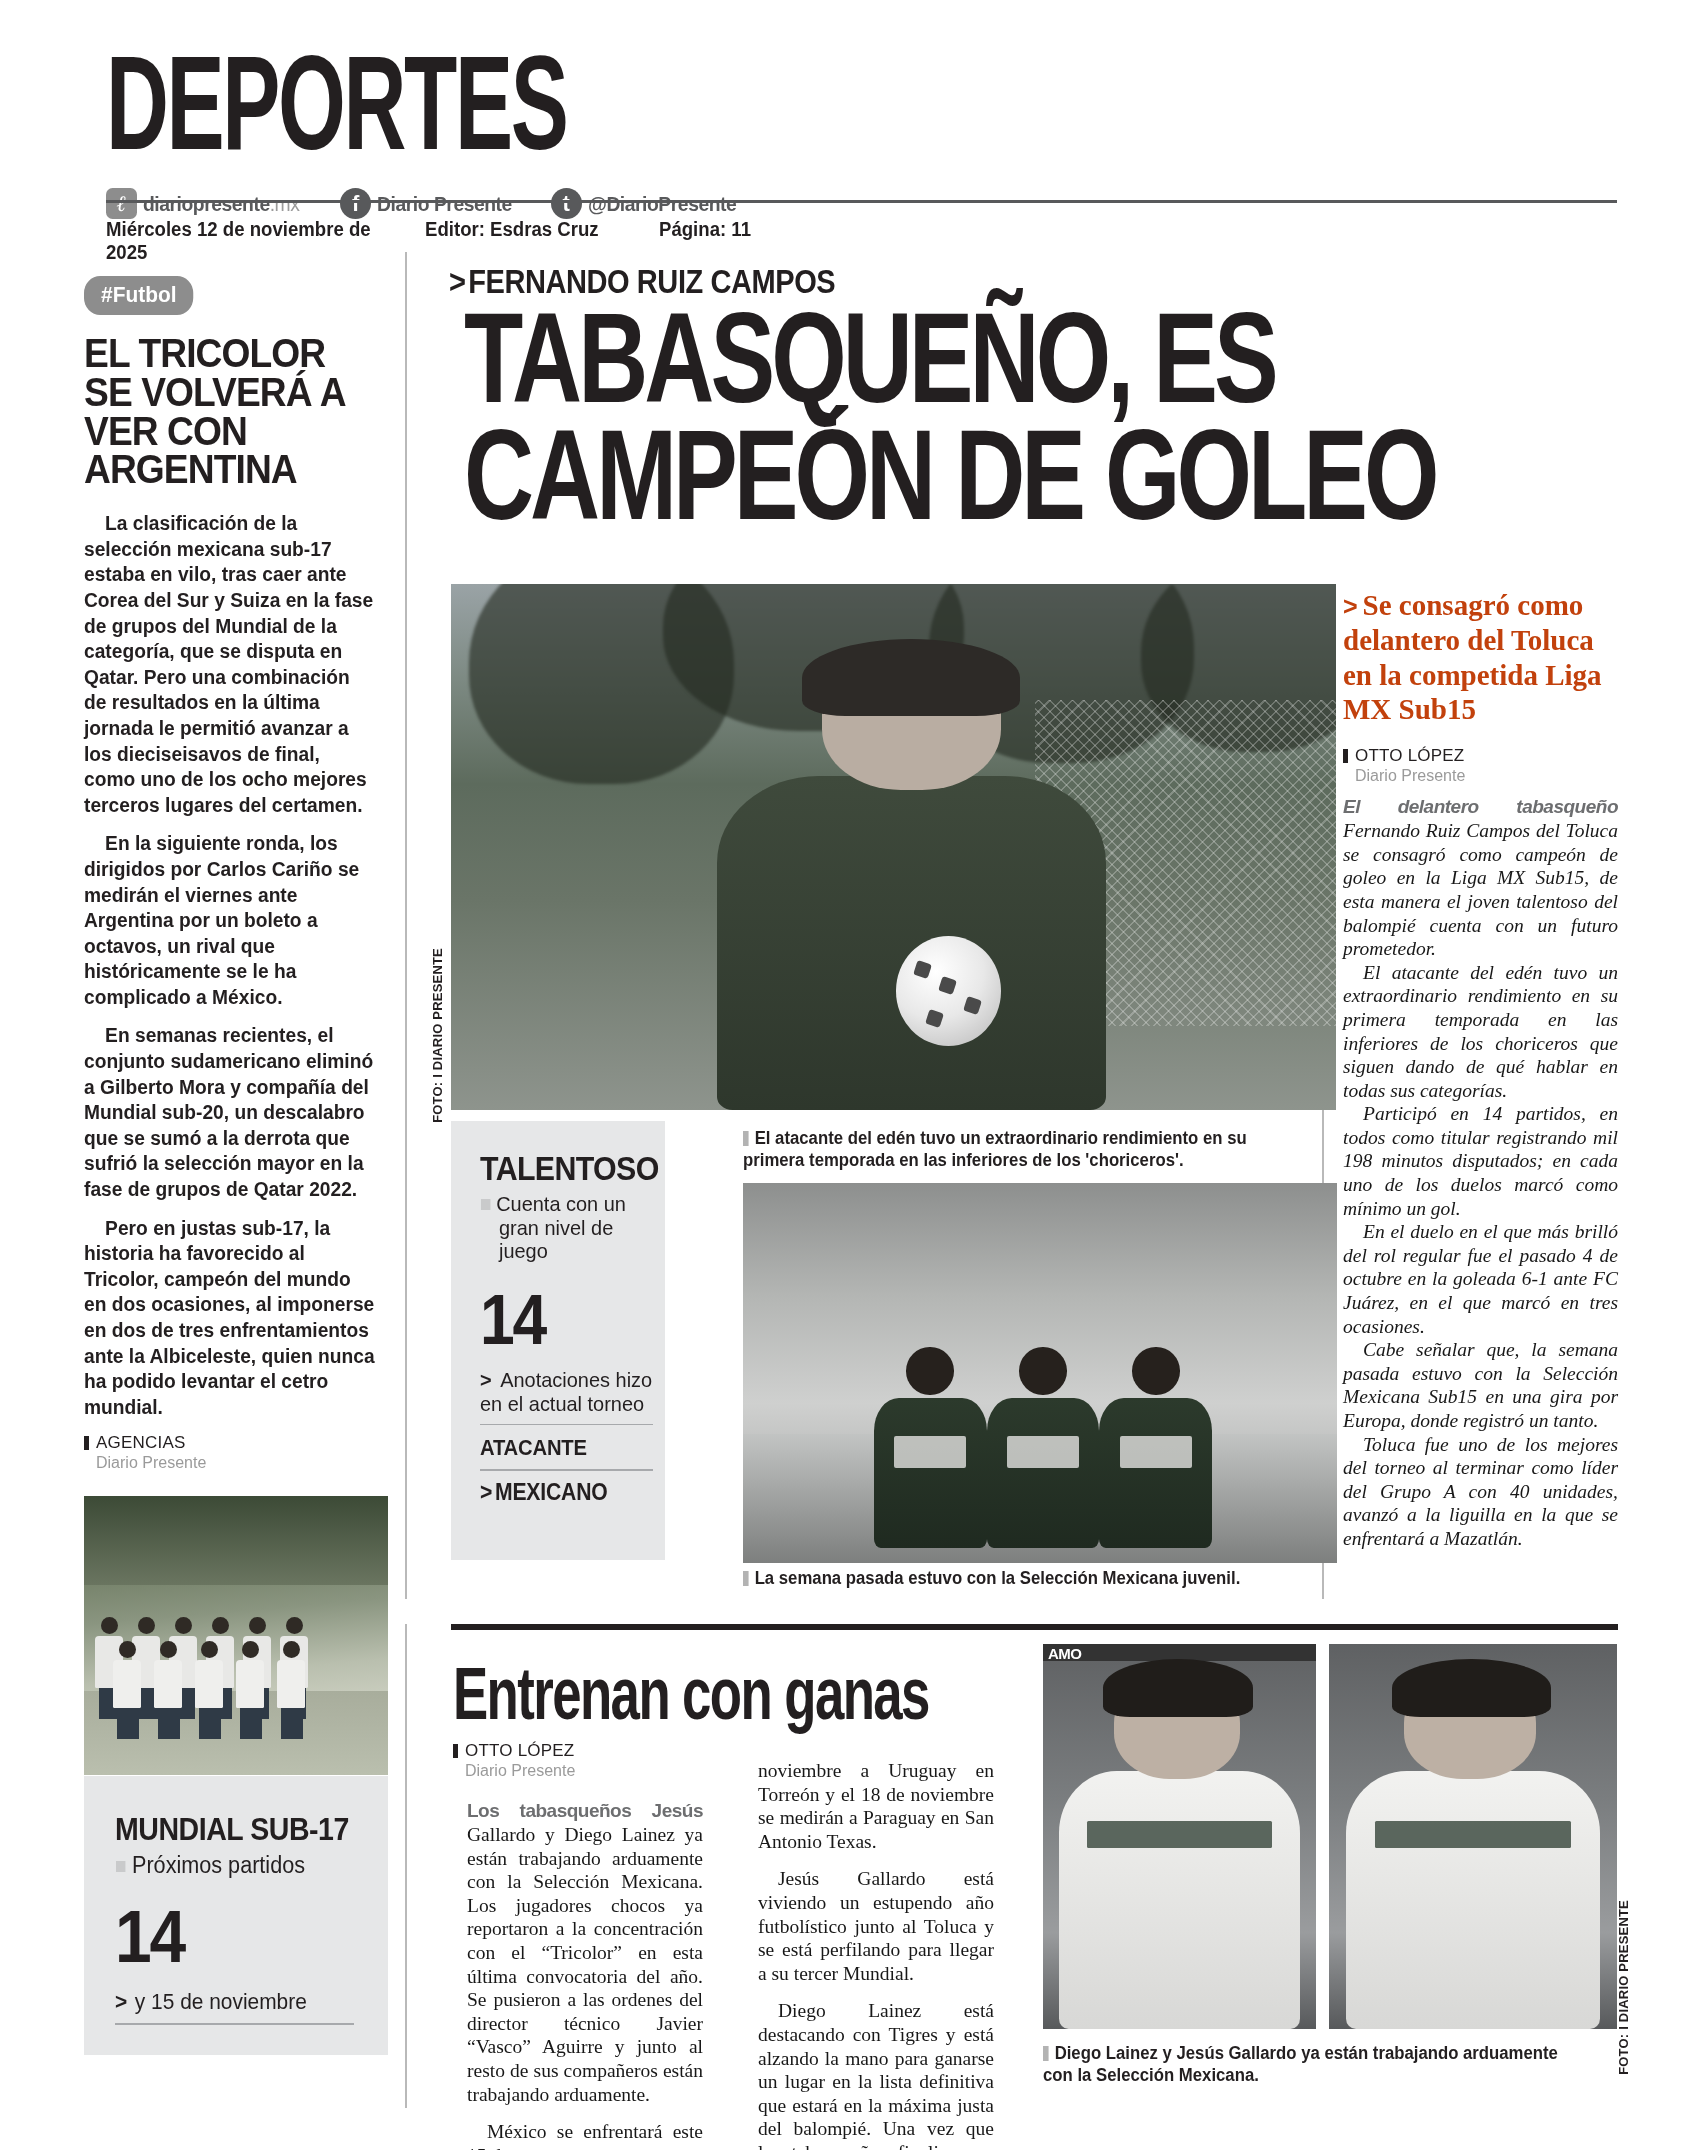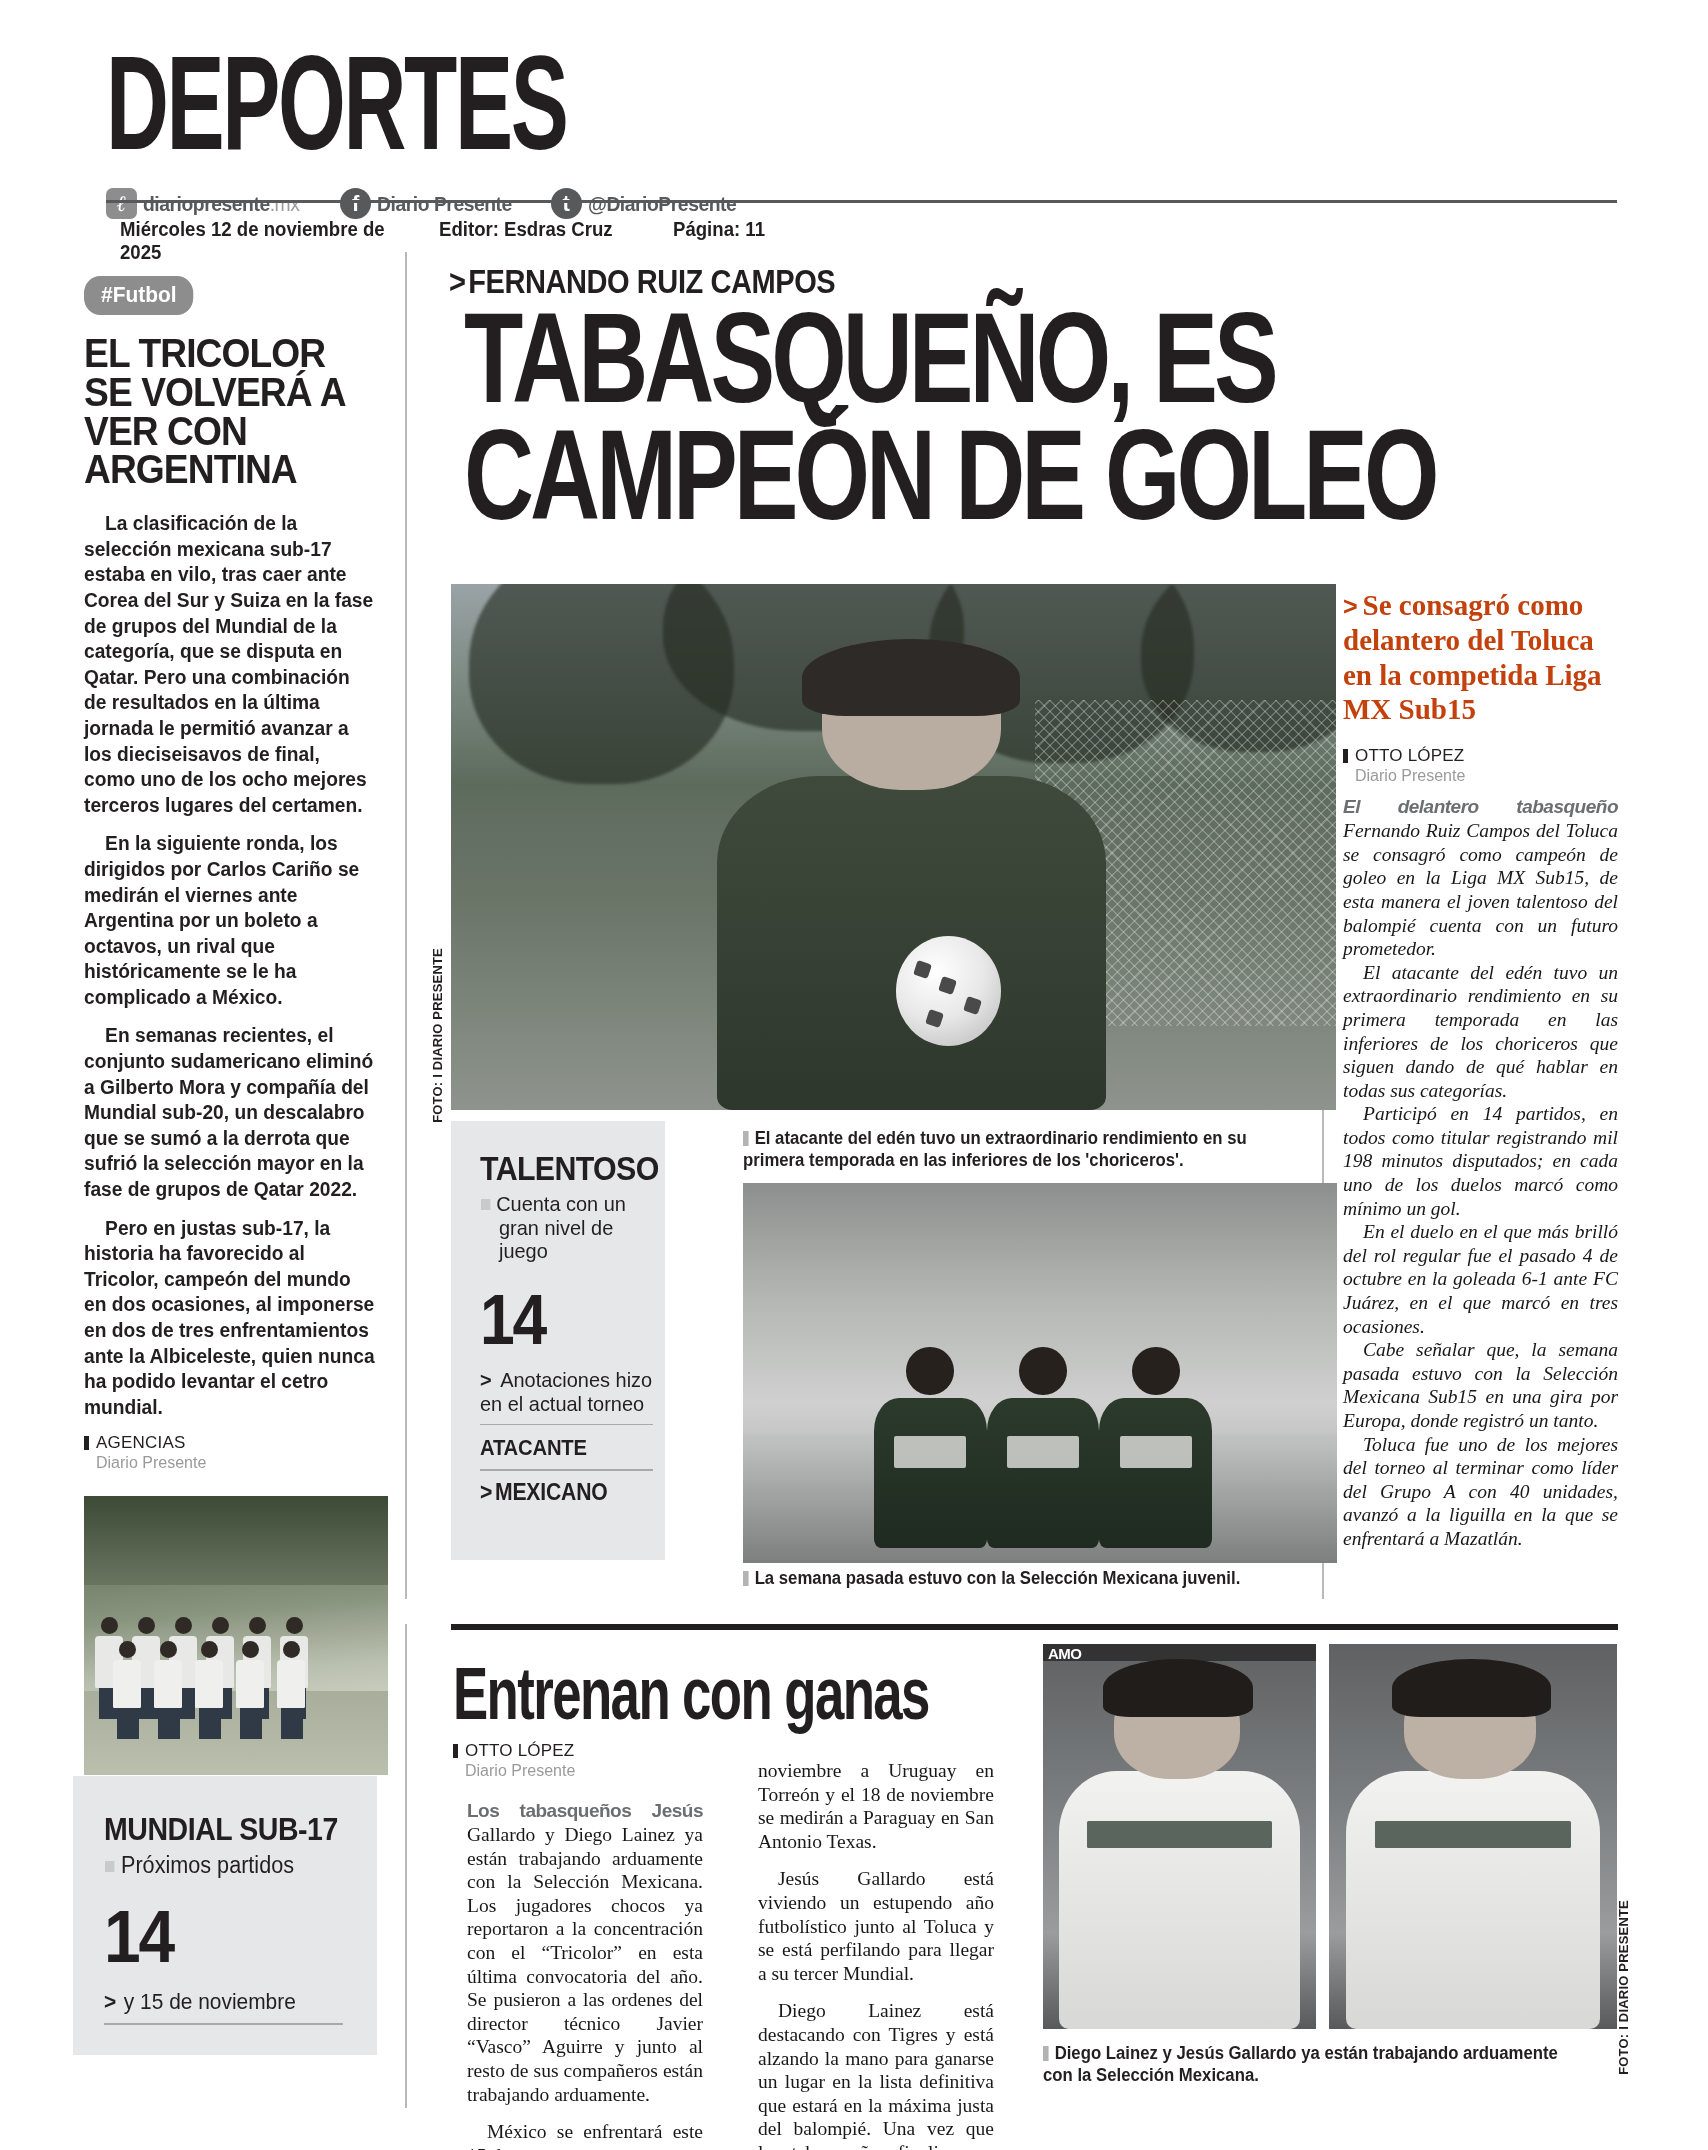--- a/index.html
+++ b/index.html
@@ -43,21 +43,21 @@
   .soc-ic.circ{border-radius:50%;font-style:normal;font-family:"Liberation Sans",sans-serif;}
   .soc-ic.dark{background:#58595b;}
   .soc-lbl{
     font-weight:bold;font-size:21px;color:#58595b;letter-spacing:-0.5px;
     transform:scaleX(0.92);transform-origin:left center;white-space:nowrap;
   }
   .soc-lbl .lite{font-weight:normal;color:#9a9a9a;}
 
   .mast-rule{position:absolute;left:106px;top:200px;width:1511px;height:2.5px;background:#58595b;}
 
-  .dateline{position:absolute;left:120px;top:218px;width:1511px;
+  .dateline{position:absolute;left:106px;top:218px;width:1511px;
     display:flex;align-items:baseline;font-weight:bold;font-size:20px;color:#231f20;}
   .dateline .d1{width:319px;transform:scaleX(0.93);transform-origin:left;}
   .dateline .d2{width:234px;transform:scaleX(0.93);transform-origin:left;}
   .dateline .d3{transform:scaleX(0.93);transform-origin:left;}
 
   
   .vrule{position:absolute;background:#b9b9b9;width:1.5px;}
 
   
   .leftcol{position:absolute;left:84px;top:276px;width:304px;}
@@ -94,21 +94,21 @@
   .tp-row{position:absolute;left:0;top:24%;width:100%;height:56%;}
   .pl{position:absolute;bottom:0;width:29px;}
   .pl .head{width:17px;height:17px;border-radius:50%;background:#2f2a25;margin:0 auto 2px auto;}
   .pl .body{width:28px;height:48px;background:#e8e8e6;border-radius:4px 4px 1.5px 1.5px;}
   .pl .legs{width:22px;height:31px;background:#2f3a46;margin:0 auto;}
   .pl.back .body{height:52px;}
   .pl.front .body{background:#efefed;}
 
   
   .mundialbox{
-    position:absolute;left:73px;top:1776px;width:304px;height:279px;
+    position:absolute;left:84px;top:1776px;width:304px;height:279px;
     background:#e6e7e8;
   }
   .mb-in{padding:36px 0 0 31px;}
   .mb-title{font-weight:bold;font-size:31px;letter-spacing:-0.5px;color:#231f20;
     transform:scaleX(0.92);transform-origin:left top;}
   .mb-sub{font-size:23px;color:#231f20;margin-top:4px;margin-left:17px;
     transform:scaleX(0.94);transform-origin:left top;}
   .mb-sub:before{content:"";display:inline-block;width:10px;height:11px;background:#c9cacb;margin-right:7px;margin-left:-17px;vertical-align:1px;}
   .mb-num{font-weight:bold;font-size:75px;line-height:1;letter-spacing:-2.5px;margin-top:20px;color:#231f20;
     transform:scaleX(0.88);transform-origin:left top;}

